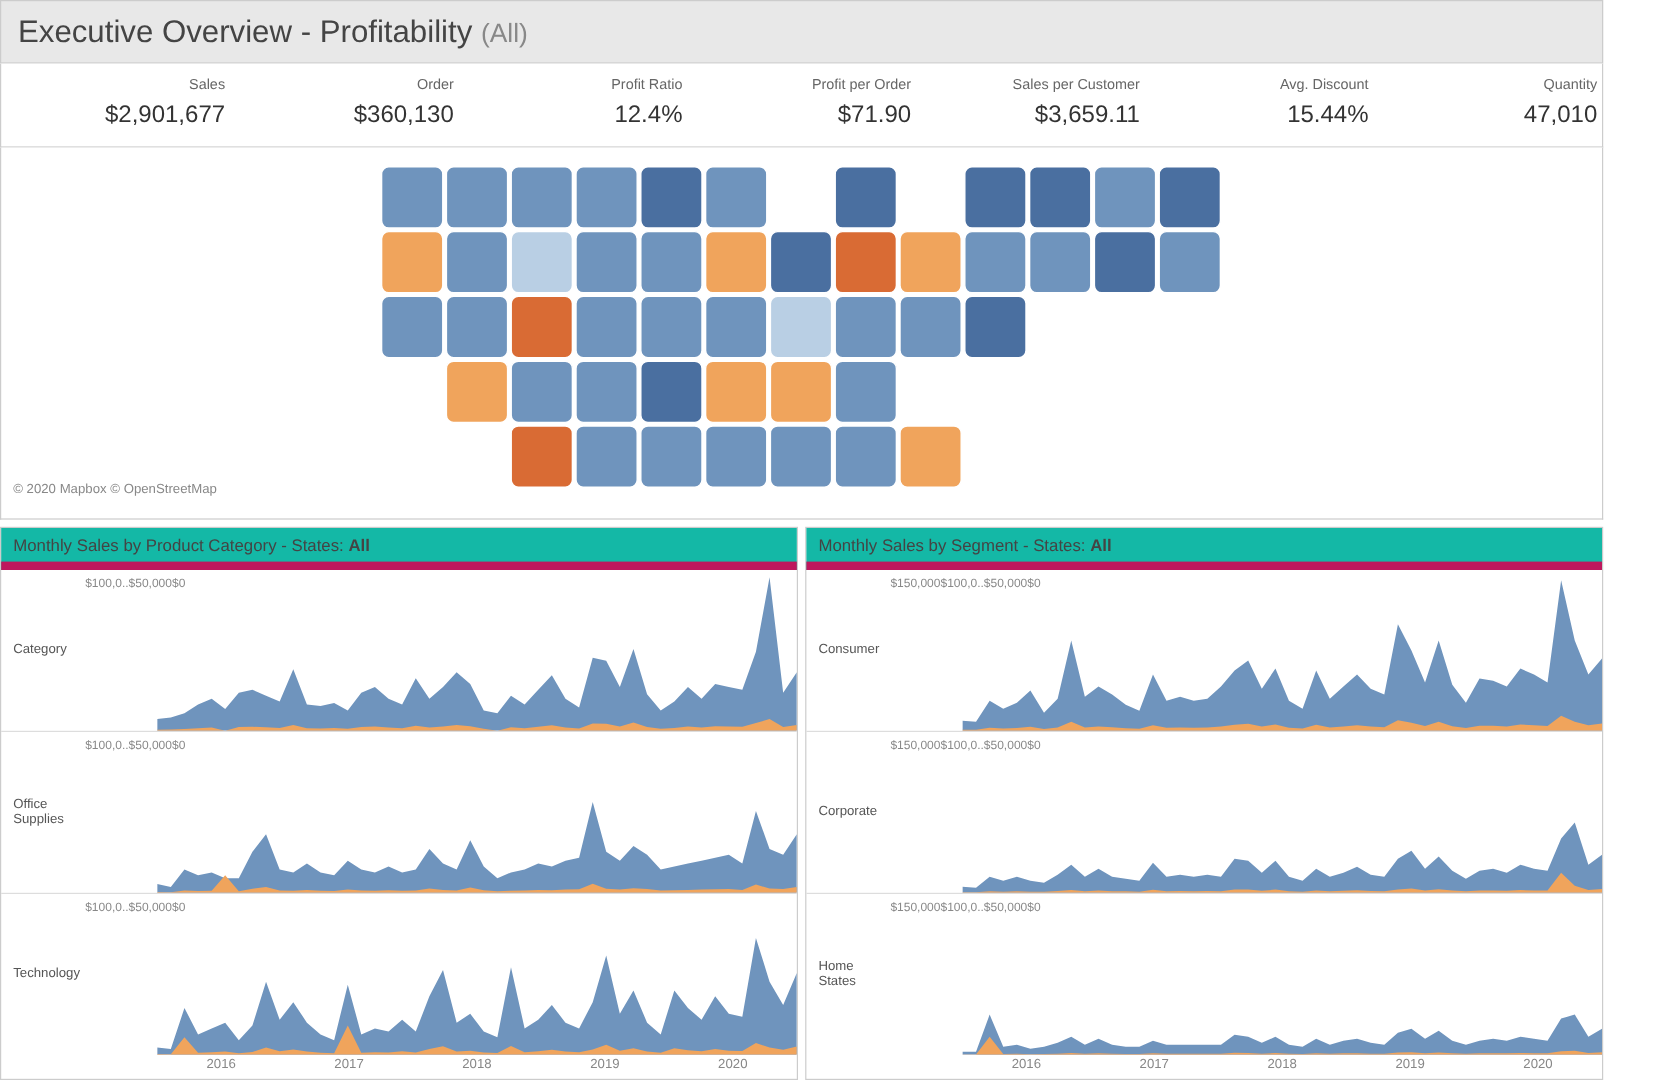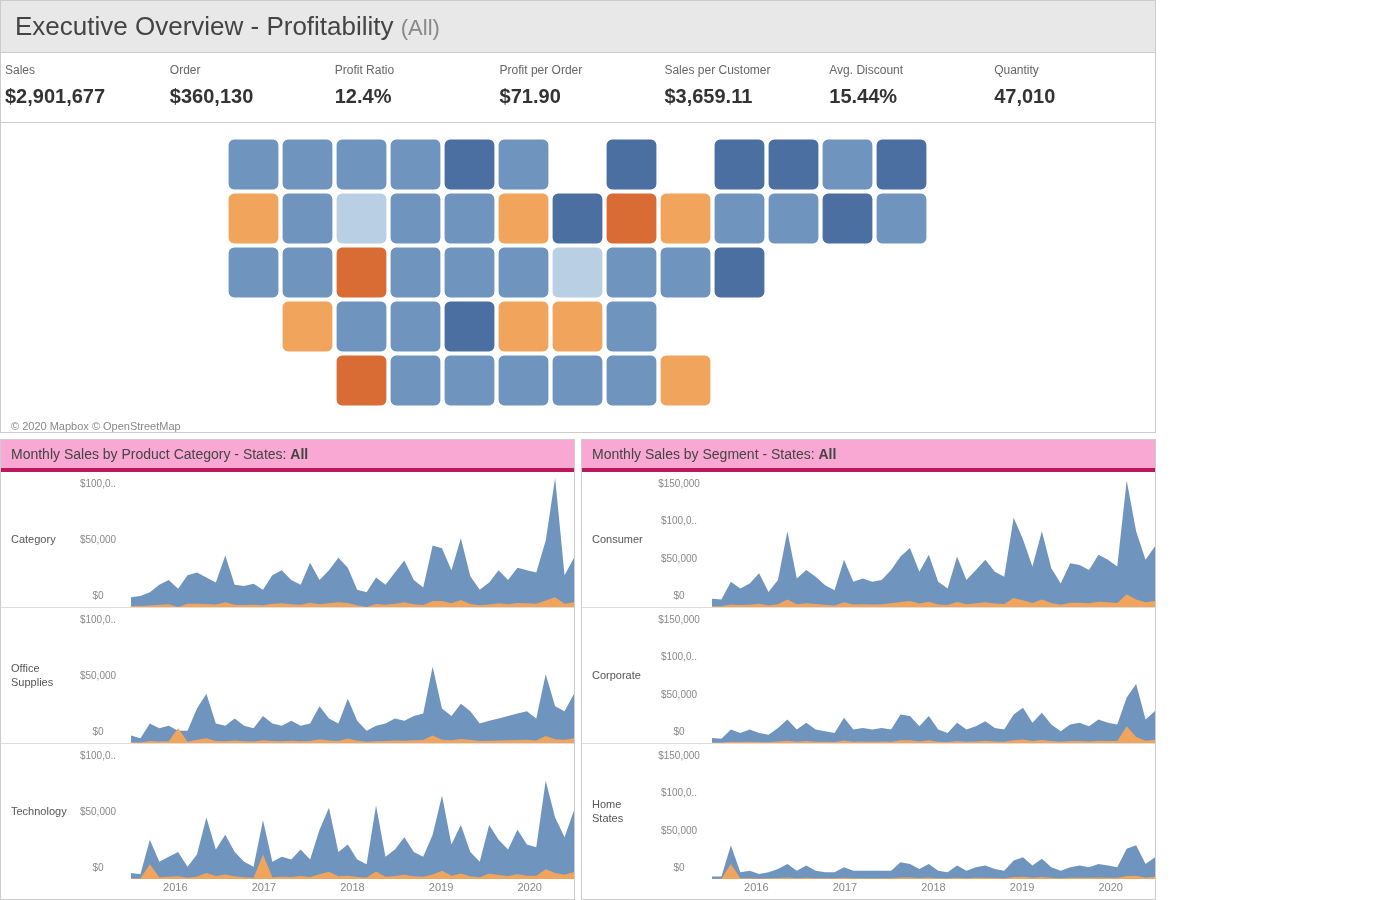--- a/index.html
+++ b/index.html
@@ -1,35 +1,35 @@
 <!DOCTYPE html>
 <html><head>
 <meta charset="utf-8">
 <style>
 *{box-sizing:border-box;margin:0;padding:0}
 body{font-family:"Segoe UI",Arial,sans-serif;background:#fff;width:1400px;height:900px;overflow:hidden}
-.dashboard{width:1156px;height:900px;display:flex;flex-direction:column}
+.dashboard{width:1336px;height:900px;display:flex;flex-direction:column}
 .title-bar{background:#e8e8e8;border:1px solid #ccc;padding:10px 14px;font-size:26px;font-weight:300;color:#444}
 .title-bar .filter{color:#888;font-size:22px}
 .kpi-row{display:flex;border:1px solid #ccc;border-top:none;background:#fff}
-.kpi{flex:1;text-align:left;padding:10px 4px 14px}
+.kpi{flex:1;text-align:right;padding:10px 4px 14px}
 .kpi-label{font-size:12px;color:#666;margin-bottom:8px}
-.kpi-value{font-size:20px;color:#333;font-weight:700}
+.kpi-value{font-size:20px;color:#333;font-weight:400}
 .map-panel{border:1px solid #ccc;border-top:none;height:310px;position:relative;background:#fff}
-.map-panel .attrib{position:absolute;left:10px;bottom:0;font-size:11px;color:#888}
+.map-panel .attrib{position:absolute;left:10px;bottom:18px;font-size:11px;color:#888}
 .map-svg{display:block;margin:4px auto 0}
 .bottom{display:flex;gap:6px;margin-top:6px;flex:1}
 .panel{flex:1;border:1px solid #ccc;background:#fff;display:flex;flex-direction:column}
-.panel-title{background:#f9a8d4;padding:6px 10px;font-size:14px;color:#444;border-bottom:4px solid #be185d}
+.panel-title{background:#14b8a6;padding:6px 10px;font-size:14px;color:#444;border-bottom:7px solid #be185d}
 .panel-title b{font-weight:600}
 .chart-stack{flex:1;display:flex;flex-direction:column}
 .mini-chart{flex:1;display:flex;border-bottom:1px solid #ddd}
 .mini-chart:last-child{border-bottom:none}
 .mc-label{width:70px;font-size:11px;color:#555;display:flex;align-items:center;padding-left:10px;line-height:1.2}
-.mc-yaxis{width:60px;font-size:10px;color:#888;display:flex;flex-direction:column;justify-content:space-between;text-align:center;padding:6px 6px 6px 0}
+.mc-yaxis{width:60px;font-size:10px;color:#888;display:flex;flex-direction:row;justify-content:space-between;text-align:left;padding:6px 6px 6px 0}
 .mc-plot{flex:1;position:relative}
 .mc-plot svg{width:100%;height:100%}
 .xaxis{display:flex;padding:2px 0 6px 130px}
 .xaxis span{flex:1;font-size:11px;color:#888;text-align:center}
 .state{stroke:#fff;stroke-width:1.2}
 </style>
 </head>
 <body>
 
 <div class="dashboard">

